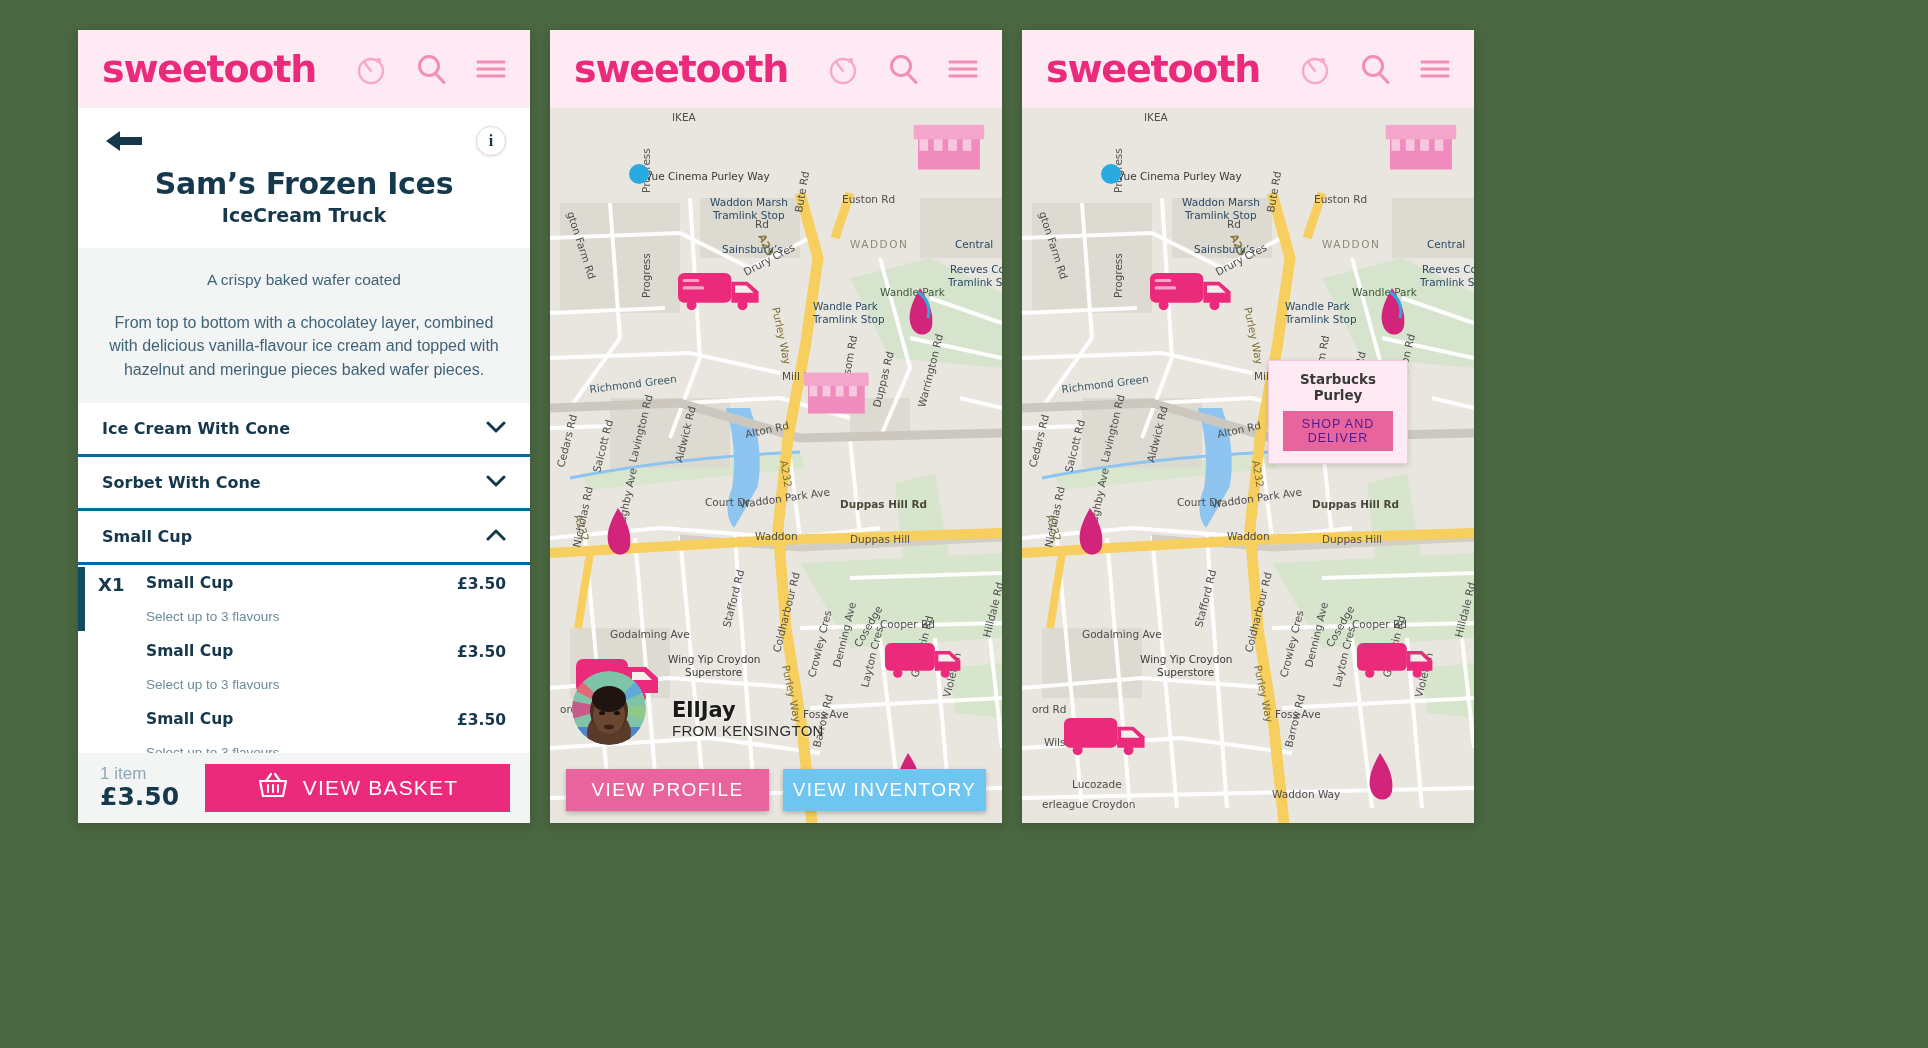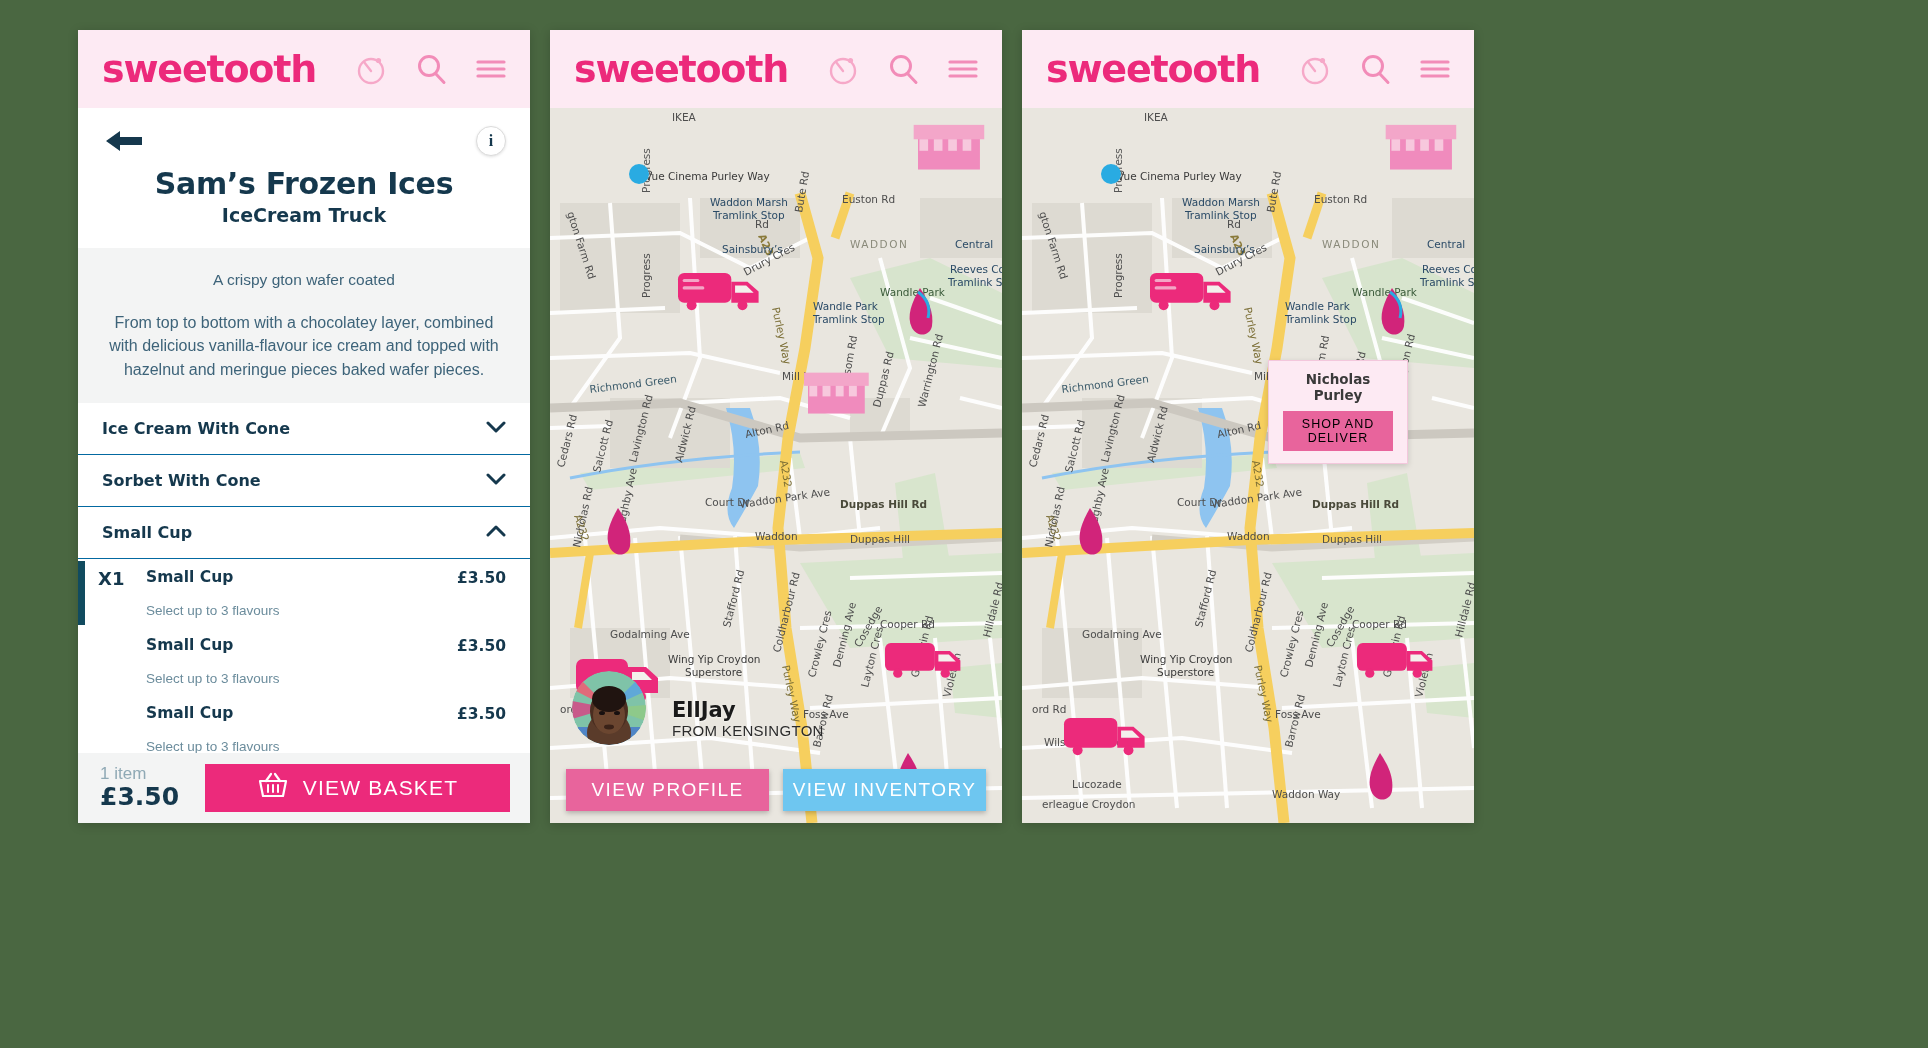--- a/index.html
+++ b/index.html
@@ -55,21 +55,21 @@
   }
   .shop-sub { font-size: 19px; font-weight: 700; color: #15384d; margin-top: 3px;
     font-family: "DejaVu Sans", sans-serif; }
 
   .desc { background: #f3f4f4; padding: 20px 28px 22px 28px; text-align: center; }
   .desc-lead { font-size: 15.5px; color: #3d6379; line-height: 1.5; }
   .desc-body { font-size: 16px; color: #3d6379; line-height: 1.45; margin-top: 20px; }
 
   .acc-row {
     display: flex; align-items: center; justify-content: space-between;
-    padding: 16px 24px; border-bottom: 1px solid #0369a1; background: #fff;
+    padding: 16px 24px; border-bottom: 3px solid #0369a1; background: #fff;
   }
   .acc-label { font-size: 16px; font-weight: 700; color: #15384d;
     font-family: "DejaVu Sans", sans-serif; }
   .chev { width: 20px; height: 12px; }
 
   .variant-list { background: #fff; border-bottom: 1px solid #e6eef1; }
   .variant {
     display: flex; align-items: flex-start; padding: 9px 24px 9px 0;
     position: relative; min-height: 48px;
   }
@@ -107,21 +107,21 @@
     background: #e9e6df; }
   .map-area svg { display: block; }
   .tooltip-card {
     position: absolute; background: #fdeaf3;
     border: 1px solid #f3c7dc; padding: 10px 14px 12px 14px;
     text-align: center; box-shadow: 0 2px 6px rgba(0,0,0,.15);
   }
   .tt-title { font-size: 13.5px; font-weight: 700; color: #3a3a3a;
     font-family: "DejaVu Sans", sans-serif; }
   .tt-btn {
-    margin-top: 8px; background: #e8649c; color: #000000; border: none;
+    margin-top: 8px; background: #e8649c; color: #4c1d95; border: none;
     padding: 6px 12px; font-size: 12.5px; letter-spacing: 1px; cursor: pointer;
     display: block; width: 100%;
   }
   .profile-card { position: absolute; left: 18px; bottom: 78px; display: flex;
     align-items: flex-end; gap: 0; }
   .avatar-wrap { position: relative; width: 100px; height: 100px; }
   .avatar-img { position: absolute; left: 4px; bottom: 0; width: 74px; height: 74px;
     border-radius: 50%; overflow: hidden; }
   .profile-text { padding-bottom: 6px; margin-left: 4px; }
   .p-name { font-size: 21px; font-weight: 700; color: #1a1a1a;
@@ -180,21 +180,21 @@
           <span>i</span>
         </div>
       </div>
       <div class="titles">
         <div class="shop-title">Sam’s Frozen Ices</div>
         <div class="shop-sub">IceCream Truck</div>
       </div>
     </div>
 
     <div class="desc">
-      <div class="desc-lead">A crispy gton wafer coated</div>
+      <div class="desc-lead">A crispy baked wafer coated</div>
       <div class="desc-body">From top to bottom with a chocolatey layer, combined with delicious vanilla-flavour ice cream and topped with hazelnut and meringue pieces baked wafer pieces.</div>
     </div>
 
     <div class="acc-row">
       <span class="acc-label">Ice Cream With Cone</span>
       <span>
         <svg class="chev" viewBox="0 0 20 12">
             <path d="M2 2 L10 10 L18 2" fill="none" stroke="#15384d" stroke-width="3" stroke-linecap="round" stroke-linejoin="round"></path>
           </svg>
       </span>
@@ -748,19 +748,19 @@
         </g>
         <g transform="translate(58,400)">
           <path d="M10 0 C 2 14 -4 28 2 40 C 8 50 20 48 22 38 C 24 24 18 12 10 0 Z" fill="#d1247a"></path>
         </g>
         <g transform="translate(348,645)">
           <path d="M10 0 C 2 14 -4 28 2 40 C 8 50 20 48 22 38 C 24 24 18 12 10 0 Z" fill="#d1247a"></path>
         </g>
       </svg>
 
       <div class="tooltip-card" style="left:246px; top:252px; width:140px;">
-        <div class="tt-title">Nicholas Purley</div>
+        <div class="tt-title">Starbucks Purley</div>
         <button class="tt-btn">SHOP AND DELIVER</button>
       </div>
     </div>
   </div>
 
 </div>
 
 </body></html>

